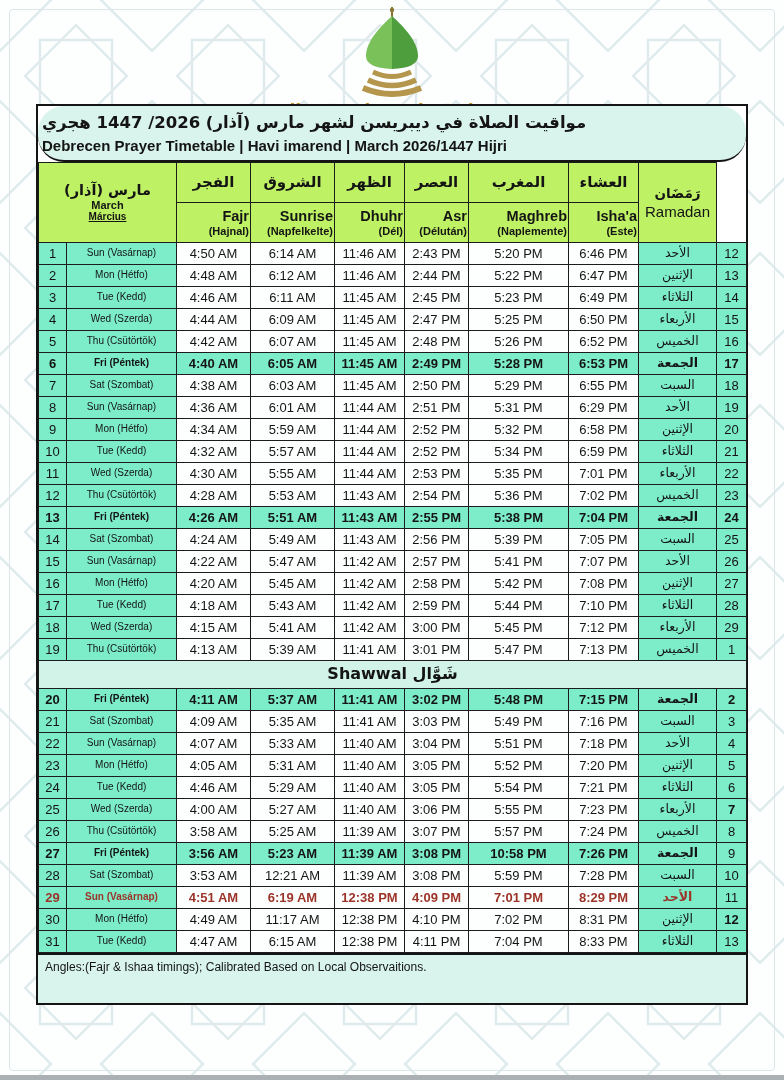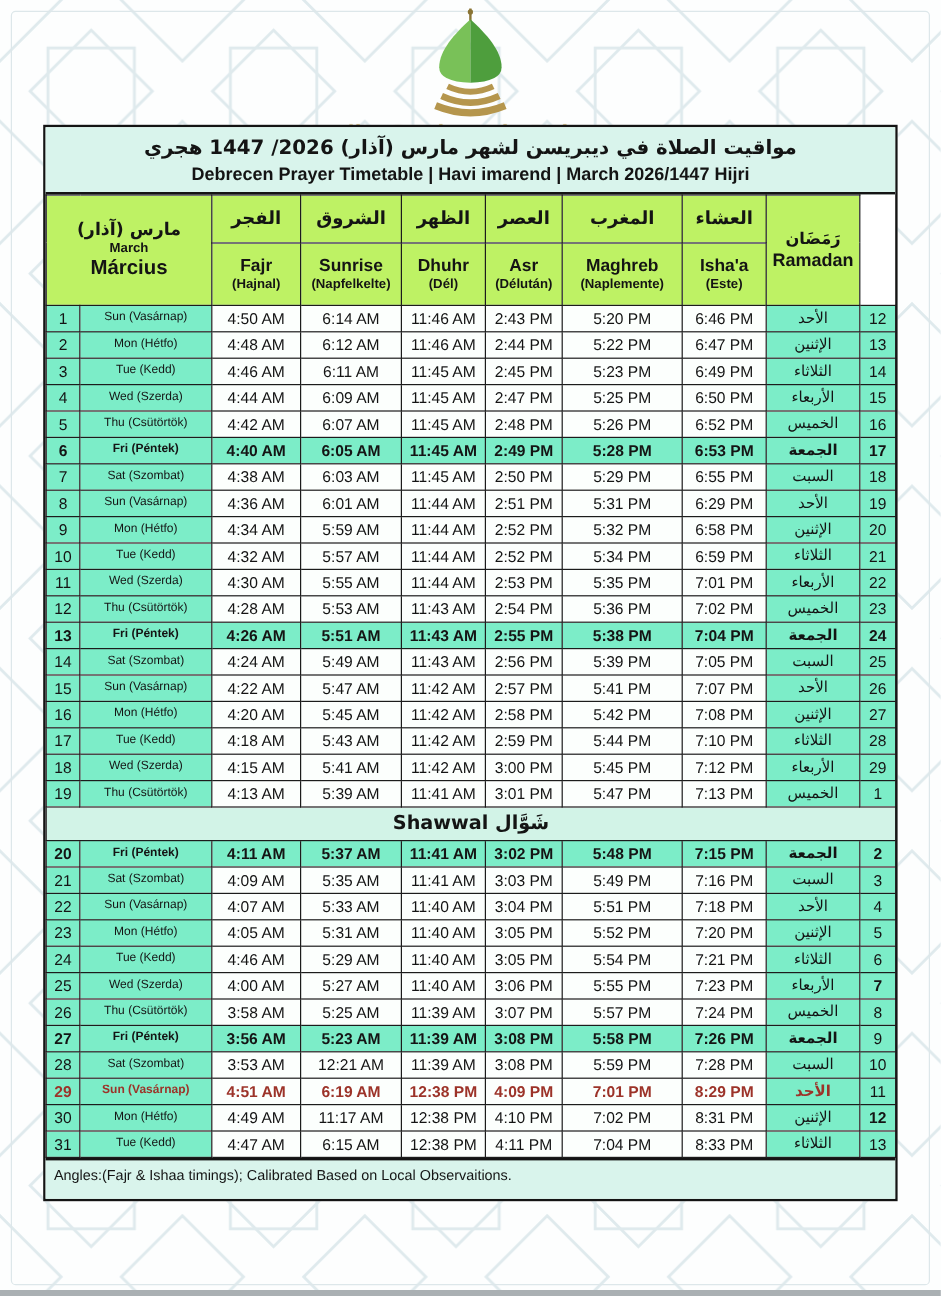--- a/index.html
+++ b/index.html
@@ -18,60 +18,60 @@
     margin-top:-2px;font-size:20px;font-weight:bold;color:#bd952a;
     letter-spacing:.2px;text-shadow:0 0 1px rgba(120,85,10,.45);
   }
 
   .sheet{
     position:absolute;left:36px;top:104px;width:712px;z-index:2;
     border:2px solid #141414;background:#ffffff;box-sizing:border-box;
   }
   .title-box{
     background:#d9f4ec;border-bottom:2px solid #141414;
-    text-align:center;padding:5px 4px 6px 4px;
+    text-align:left;padding:5px 4px 6px 4px;border-radius:26px;
   }
   .title-ar{font-family:"DejaVu Sans",sans-serif;font-size:16.5px;font-weight:bold;line-height:1.45;}
   .title-en{font-size:15px;font-weight:bold;margin-top:2px;}
 
   table{border-collapse:collapse;table-layout:fixed;width:708px;}
   th,td{
     border:1px solid #1c1c1c;text-align:center;vertical-align:middle;
     overflow:hidden;white-space:nowrap;padding:0 1px;box-sizing:border-box;
   }
   thead th{background:#bef264;}
   thead tr.r1 th{height:40px;}
-  thead tr.r2 th{height:52px;}
+  thead tr.r2 th{height:40px;text-align:right;}
   th.month{font-weight:bold;}
   th.month .m-ar{font-family:"DejaVu Sans",sans-serif;font-size:14.5px;}
   th.month .m-en{font-size:11px;margin-top:1px;}
-  th.month .m-hu{font-size:17px;}
+  th.month .m-hu{font-size:10px;text-decoration:underline;}
   th.arh{font-family:"DejaVu Sans",sans-serif;font-size:15px;font-weight:bold;}
   th.enh .en{font-size:14.5px;font-weight:bold;}
   th.enh .hu{font-size:11px;font-weight:bold;margin-top:1px;}
   th.ramadan .m-ar{font-family:"DejaVu Sans",sans-serif;font-size:13.5px;font-weight:bold;}
-  th.ramadan .m-en{font-size:15px;font-weight:bold;margin-top:2px;}
+  th.ramadan .m-en{font-size:15px;font-weight:normal;margin-top:2px;}
 
   tbody td{height:22px;font-size:13px;line-height:1;}
   td.date,td.day,td.ar,td.hijri{background:#7cedc8;}
   td.time{background:#fcfffd;}
   td.day{font-size:10px;}
   td.ar{font-family:"DejaVu Sans",sans-serif;font-size:12.5px;}
   td.time,td.hijri,td.date{font-size:13px;}
   tr.fri td{background:#7cedc8;font-weight:bold;}
   tr.fri td.hijri{font-weight:normal;}
   td.hb{font-weight:bold !important;}
   tr.redrow td{color:#9c3329;font-weight:bold;}
   tr.redrow td.hijri{color:#141414;font-weight:normal;}
   tr.sep td{
     background:#d2f3e7;height:28px;font-weight:bold;font-size:16px;
     font-family:"DejaVu Sans",sans-serif;
   }
   .footer-note{
-    background:#d9f4ec;border-top:2px solid #141414;height:34px;
+    background:#d9f4ec;border-top:2px solid #141414;height:50px;
     font-size:12px;text-align:left;padding:5px 7px;box-sizing:border-box;
   }
 </style>
 </head>
 <body>
 
 <svg class="bgpattern" width="784" height="1080">
   <defs>
     <pattern id="starp" width="152" height="152" patternUnits="userSpaceOnUse">
       <g fill="none" stroke="#dfeaed" stroke-width="2.4">
@@ -481,21 +481,21 @@
           <td class="ar" dir="rtl">الخميس</td>
           <td class="hijri">8</td>
         </tr>
         <tr class="fri">
           <td class="date">27</td>
           <td class="day">Fri (Péntek)</td>
           <td class="time">3:56 AM</td>
           <td class="time">5:23 AM</td>
           <td class="time">11:39 AM</td>
           <td class="time">3:08 PM</td>
-          <td class="time">5:58 PM</td>
+          <td class="time">10:58 PM</td>
           <td class="time">7:26 PM</td>
           <td class="ar" dir="rtl">الجمعة</td>
           <td class="hijri">9</td>
         </tr>
         <tr>
           <td class="date">28</td>
           <td class="day">Sat (Szombat)</td>
           <td class="time">3:53 AM</td>
           <td class="time">12:21 AM</td>
           <td class="time">11:39 AM</td>

